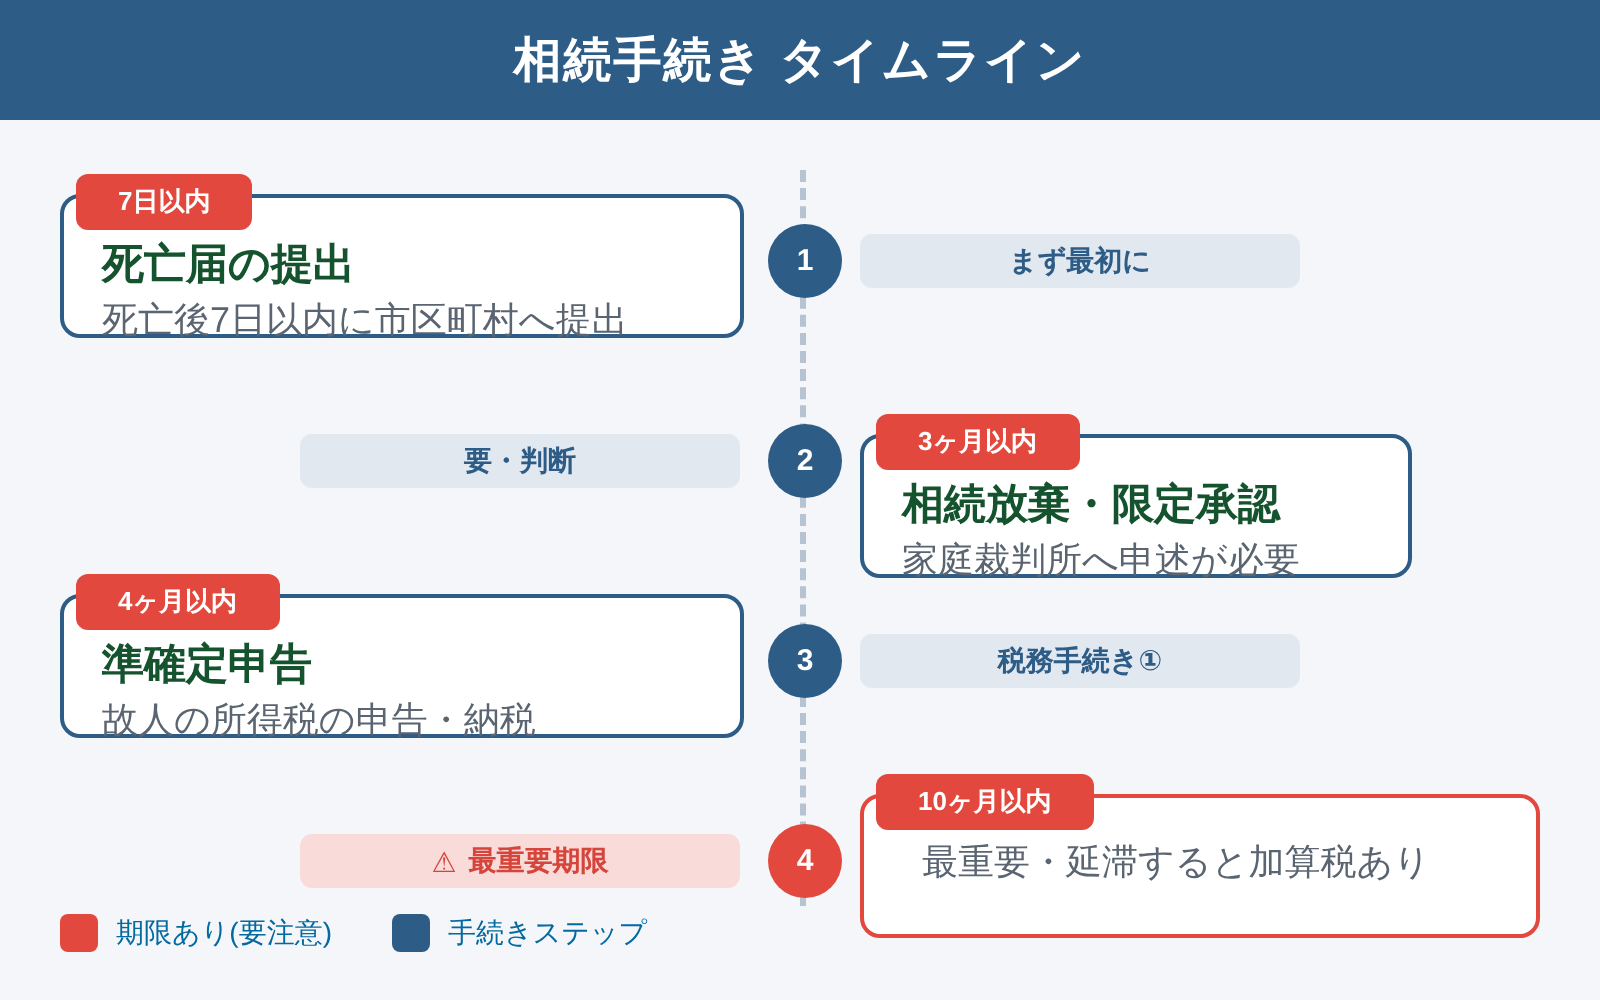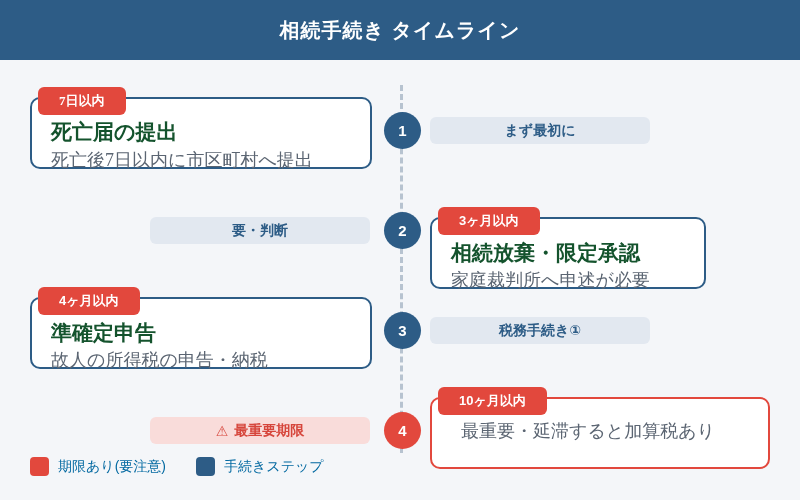--- a/index.html
+++ b/index.html
@@ -12,21 +12,21 @@
   }
   .header {
     height:60px;
     background:#2d5c86;
     display:flex;
     align-items:center;
     justify-content:center;
   }
   .header-title {
     color:#ffffff;
-    font-size:20px;
+    font-size:24px;
     font-weight:bold;
     letter-spacing:1px;
   }
   .timeline-area { position:relative; width:800px; height:440px; }
   .vline {
     position:absolute;
     left:400px; top:25px;
     height:368px; width:0;
     border-left:3px dashed #b7c3d0;
   }
@@ -126,21 +126,21 @@
   <div class="step-circle" style="top:152px;">
       <span>2</span>
     </div>
   <div class="step-circle" style="top:252px;">
       <span>3</span>
     </div>
   <div class="step-circle red" style="top:352px;">
       <span>4</span>
     </div>
 
-  <div class="card" style="left:30px; top:37px;font-family:Liberation Serif, serif;">
+  <div class="card" style="left:30px; top:37px;">
     <div class="badge">7日以内</div>
     <div class="card-title">死亡届の提出</div>
     <div class="card-desc">死亡後7日以内に市区町村へ提出</div>
   </div>
   <div class="pill" style="left:430px; top:57px;">
     <span>まず最初に</span>
   </div>
 
   <div class="pill" style="left:150px; top:157px;">
     <span>要・判断</span>

